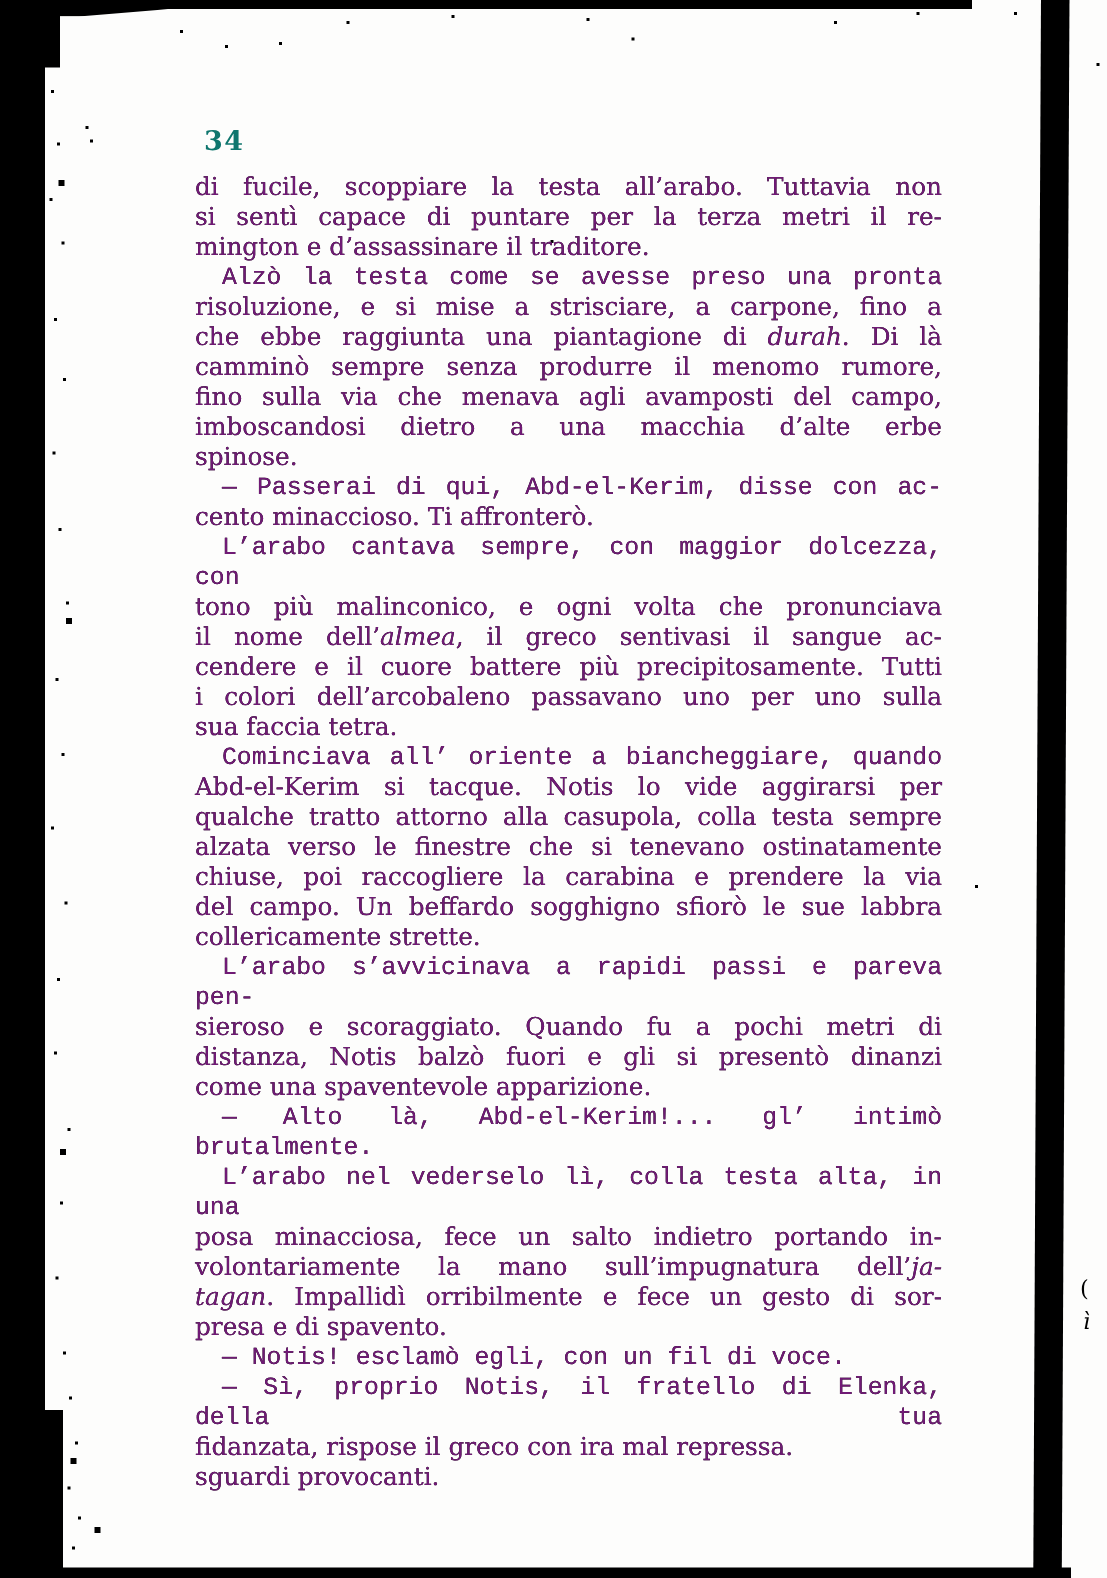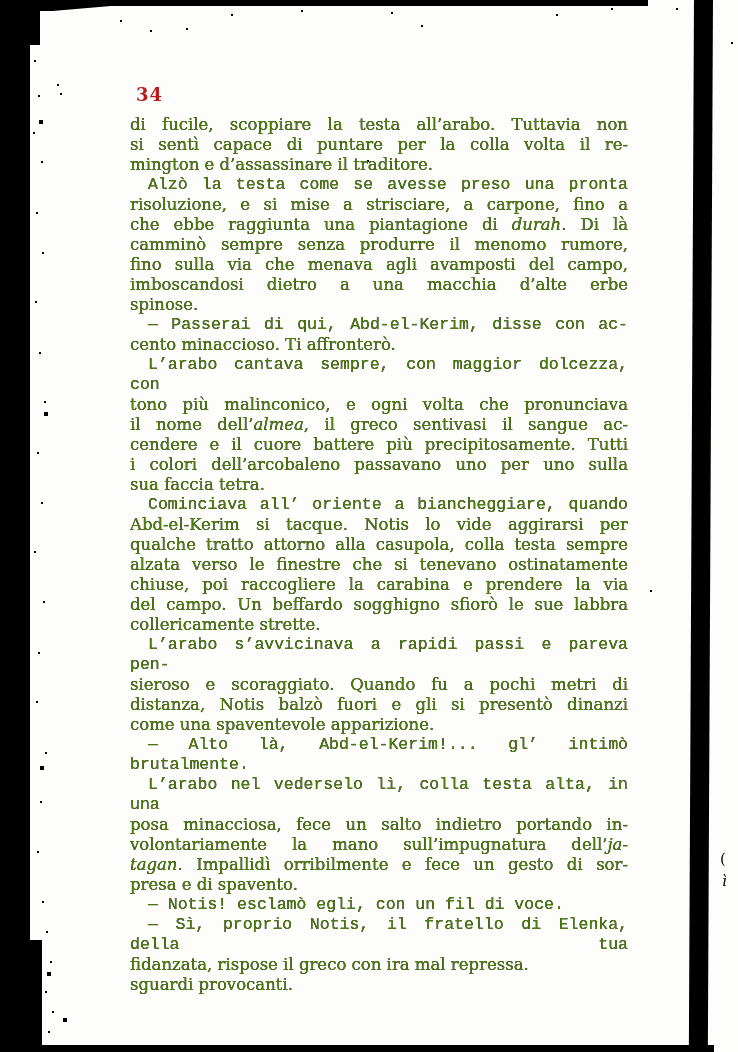--- a/index.html
+++ b/index.html
@@ -39,26 +39,26 @@
     39px 120px 0 #000, 44px 412px 0 #000, 40px 766px 0 #000;}
 
   
   .edge-mark{position:absolute;color:#000;font-size:15px;line-height:15px;}
   .edge-mark.m1{left:720px;top:852px;}
   .edge-mark.m2{left:722px;top:874px;font-style:italic;}
 
   
   .pageno{
     position:absolute;left:136px;top:84px;
-    font-size:18px;font-weight:bold;color:#b91c1c;
+    font-size:18px;font-weight:bold;color:#0f766e;
     letter-spacing:1px;
   }
   .textblock{
     position:absolute;left:130px;top:115px;width:498px;
-    color:#4d7c0f;font-size:16.5px;line-height:20px;
+    color:#701a75;font-size:16.5px;line-height:20px;
     text-shadow:0 0 0.4px #000;
   }
   .line{text-align:justify;text-align-last:justify;white-space:normal;}
   .line.last{text-align-last:left;}
   .line.indent{text-indent:18px;font-family:Liberation Mono, monospace;}
 </style>
 </head>
 <body>
 
 <div class="page">
@@ -74,21 +74,21 @@
   <div class="noise"></div>
   <div class="noise2"></div>
 
   <div class="edge-mark m1">(</div>
   <div class="edge-mark m2">ì</div>
 
   <div class="pageno">34</div>
 
   <div class="textblock">
       <div class="line">di fucile, scoppiare la testa all’arabo. Tuttavia non</div>
-      <div class="line">si sentì capace di puntare per la colla volta il re-</div>
+      <div class="line">si sentì capace di puntare per la terza metri il re-</div>
       <div class="line last">mington e d’assassinare il traditore.</div>
       <div class="line indent">Alzò la testa come se avesse preso una pronta</div>
       <div class="line">risoluzione, e si mise a strisciare, a carpone, fino a</div>
       <div class="line">che ebbe raggiunta una piantagione di <i>durah</i>. Di là</div>
       <div class="line">camminò sempre senza produrre il menomo rumore,</div>
       <div class="line">fino sulla via che menava agli avamposti del campo,</div>
       <div class="line">imboscandosi dietro a una macchia d’alte erbe</div>
       <div class="line last">spinose.</div>
       <div class="line indent">— Passerai di qui, Abd-el-Kerim, disse con ac-</div>
       <div class="line last">cento minaccioso. Ti affronterò.</div>

